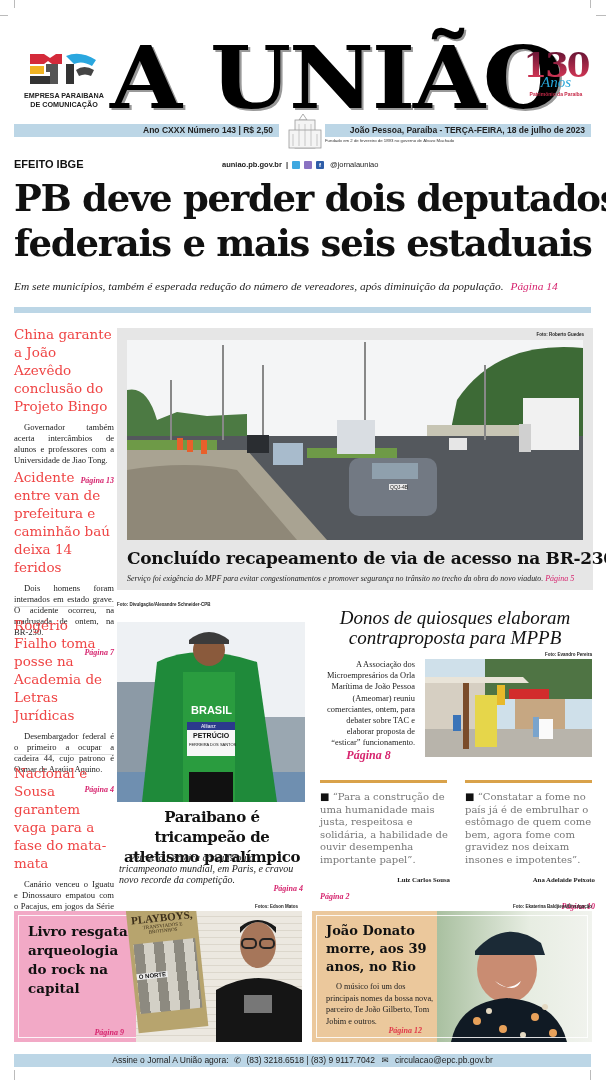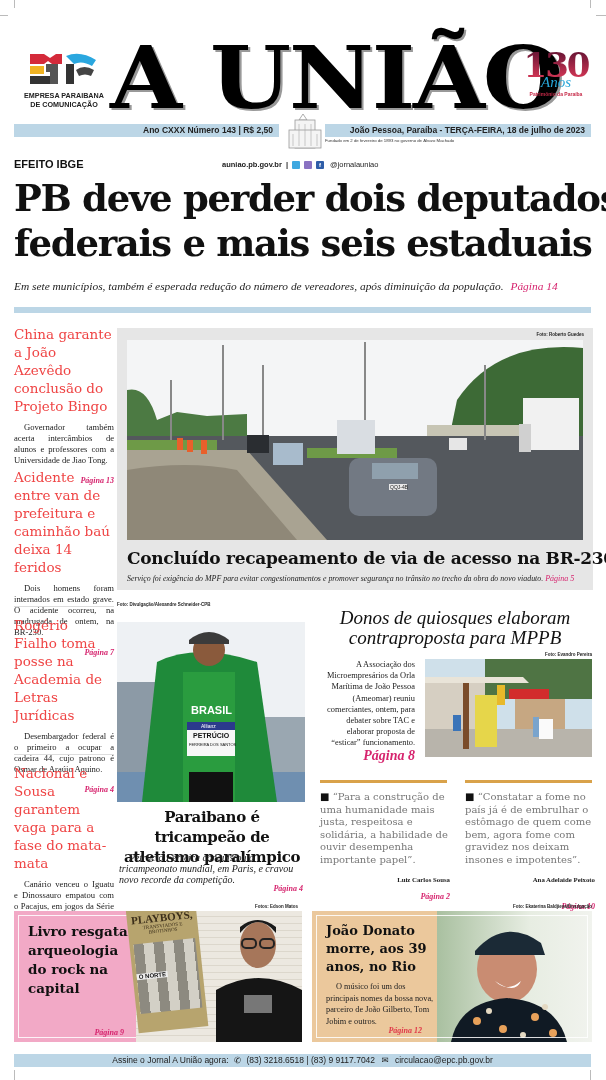--- a/index.html
+++ b/index.html
@@ -199,21 +199,21 @@
 <div class="abs" style="left:117px;top:807px;width:190px;text-align:center;font-family:'DejaVu Serif',serif;font-weight:bold;font-size:15px;line-height:20px;letter-spacing:-0.4px">Paraibano é tricampeão de atletismo paralímpico</div>
 <div class="abs lserif" style="left:119px;top:852px;width:186px;font-size:10px;line-height:11px;font-style:italic;text-indent:10px;color:#222">Petrúcio Ferreira conquistou o tricampeonato mundial, em Paris, e cravou novo recorde da competição.</div>
 <div class="abs pg" style="left:117px;top:884px;width:186px;text-align:right;font-size:8px">Página 4</div>
 
 <div class="abs lserif" style="left:315px;top:608px;width:280px;text-align:center;font-style:italic;font-size:19px;line-height:20px;color:#111">
   <div>Donos de quiosques elaboram</div>
   <div>contraproposta para MPPB</div>
 </div>
 <div class="abs credit" style="right:14px;top:652px">Foto: Evandro Pereira</div>
 <div class="abs lserif" style="left:322px;top:659px;width:93px;font-size:8.4px;line-height:11.2px;text-align:right;color:#222">A Associação dos Microempresários da Orla Marítima de João Pessoa (Ameomar) reuniu comerciantes, ontem, para debater sobre TAC e elaborar proposta de “esticar” funcionamento.</div>
-<div class="abs pg" style="left:322px;top:748px;width:93px;text-align:right;font-size:14px">Página 8</div>
+<div class="abs pg" style="left:322px;top:748px;width:93px;text-align:center;font-size:12px">Página 8</div>
 <div class="abs photo" style="left:425px;top:659px;width:167px;height:98px">
   <svg width="167" height="98" viewBox="0 0 167 98">
     <rect width="167" height="98" fill="#cfe0ea"></rect>
     <rect x="60" y="0" width="107" height="40" fill="#4f7444"></rect>
     <rect x="0" y="70" width="167" height="28" fill="#b8b4ab"></rect>
     <path d="M0 18 h98 l6 6 h-104z" fill="#e9e4d8"></path>
     <rect x="0" y="24" width="60" height="46" fill="#d6cfc2"></rect>
     <rect x="38" y="24" width="6" height="66" fill="#7a4c2a"></rect>
     <rect x="50" y="36" width="22" height="52" fill="#e6d64a"></rect>
     <rect x="72" y="26" width="8" height="20" fill="#e8b92a"></rect>
@@ -224,21 +224,21 @@
     <rect x="108" y="58" width="6" height="20" fill="#7aa4cc"></rect>
   </svg>
 </div>
 
 <div class="abs qrule" style="left:320px;top:780px;width:127px"></div>
 <div class="abs qrule" style="left:465px;top:780px;width:127px"></div>
 
 <div class="abs" style="left:320px;top:791px;width:130px">
   <div class="quote"><span style="color:#111">■ </span><span>“Para a construção de uma humanidade mais justa, respeitosa e solidária, a habilidade de ouvir desempenha importante papel”.</span></div>
   <div class="lserif" style="text-align:right;font-size:6.8px;font-weight:bold;margin-top:10px;color:#222">Luiz Carlos Sousa</div>
-  <div class="pg" style="text-align:right;font-size:8px;margin-top:9px">Página 2</div>
+  <div class="pg" style="font-size:8px;margin-top:9px">Página 2</div>
 </div>
 <div class="abs" style="left:465px;top:791px;width:130px">
   <div class="quote"><span style="color:#111">■ </span><span>“Constatar a fome no país já é de embrulhar o estômago de quem come bem, agora fome com gravidez nos deixam insones e impotentes”.</span></div>
   <div class="lserif" style="text-align:right;font-size:6.8px;font-weight:bold;margin-top:10px;color:#222">Ana Adelaide Peixoto</div>
   <div class="pg" style="text-align:right;font-size:8px;margin-top:19px">Página 10</div>
 </div>
 
 <div class="abs credit" style="left:255px;top:904px">Fotos: Edson Matos</div>
 <div class="abs" style="left:14px;top:911px;width:288px;height:131px;background:#f7f7f7;overflow:hidden">
   <div class="abs" style="left:0;top:0;width:122px;height:131px;background:#f2a9c6"></div>

